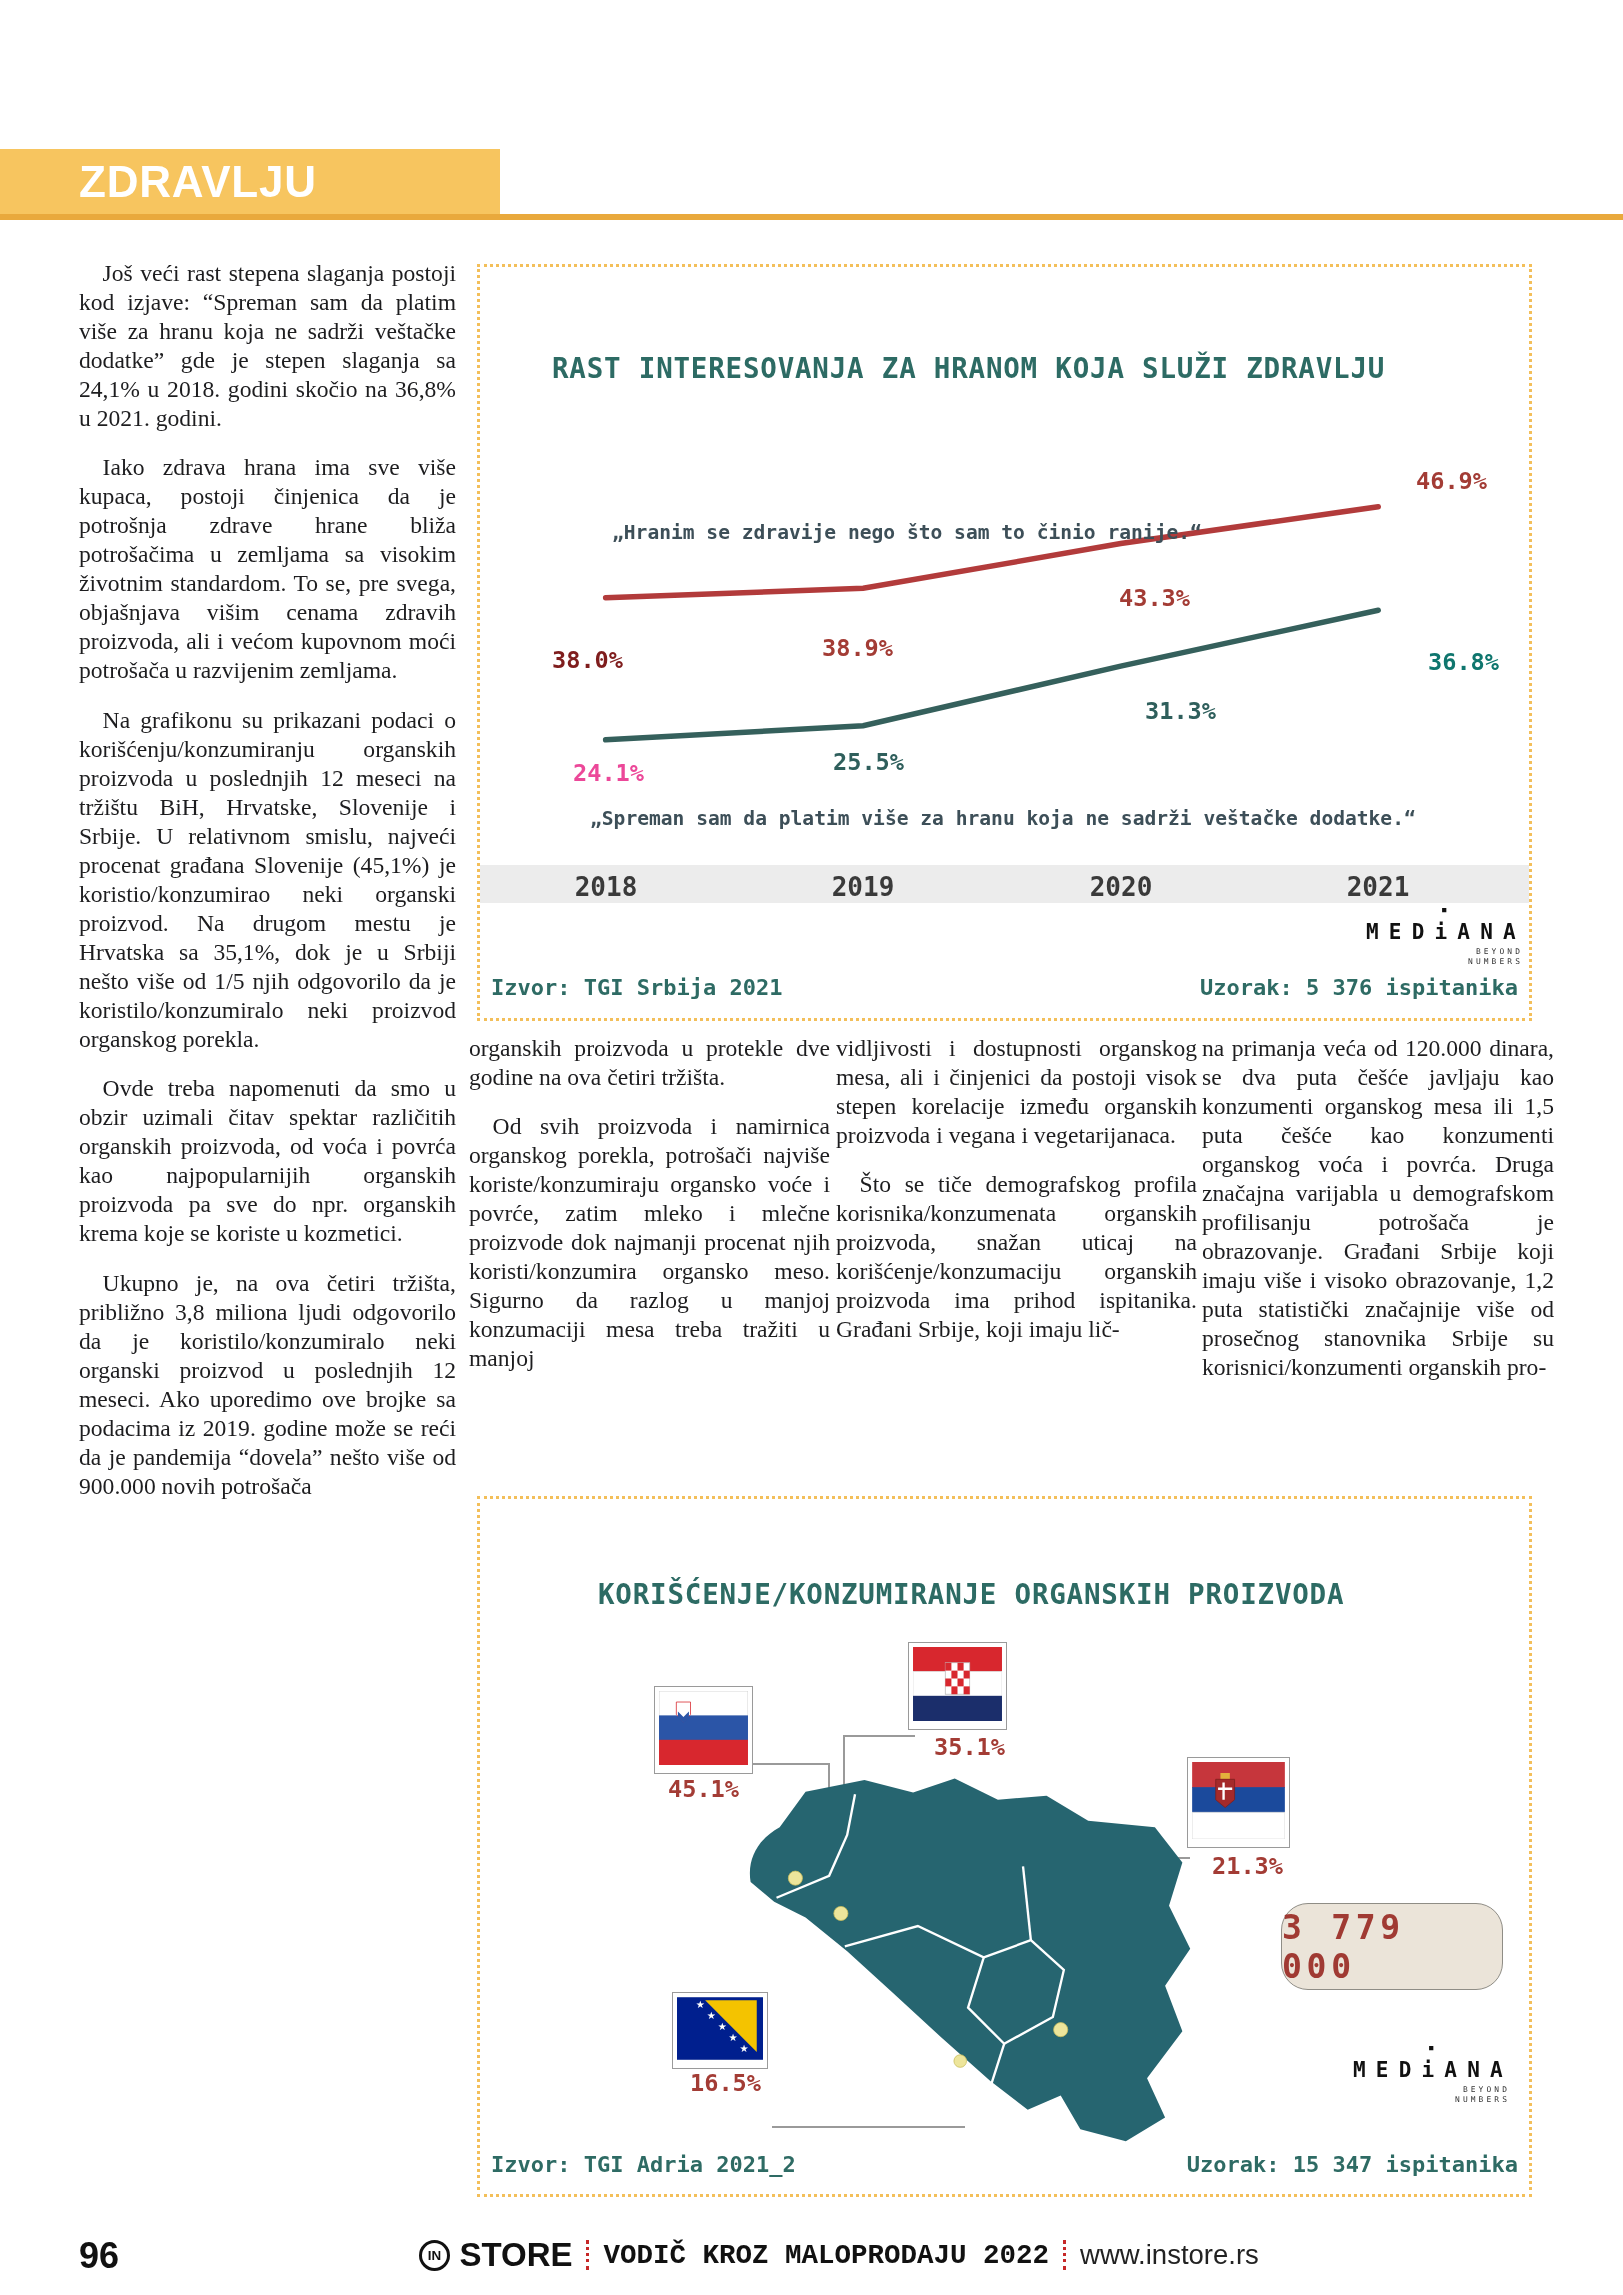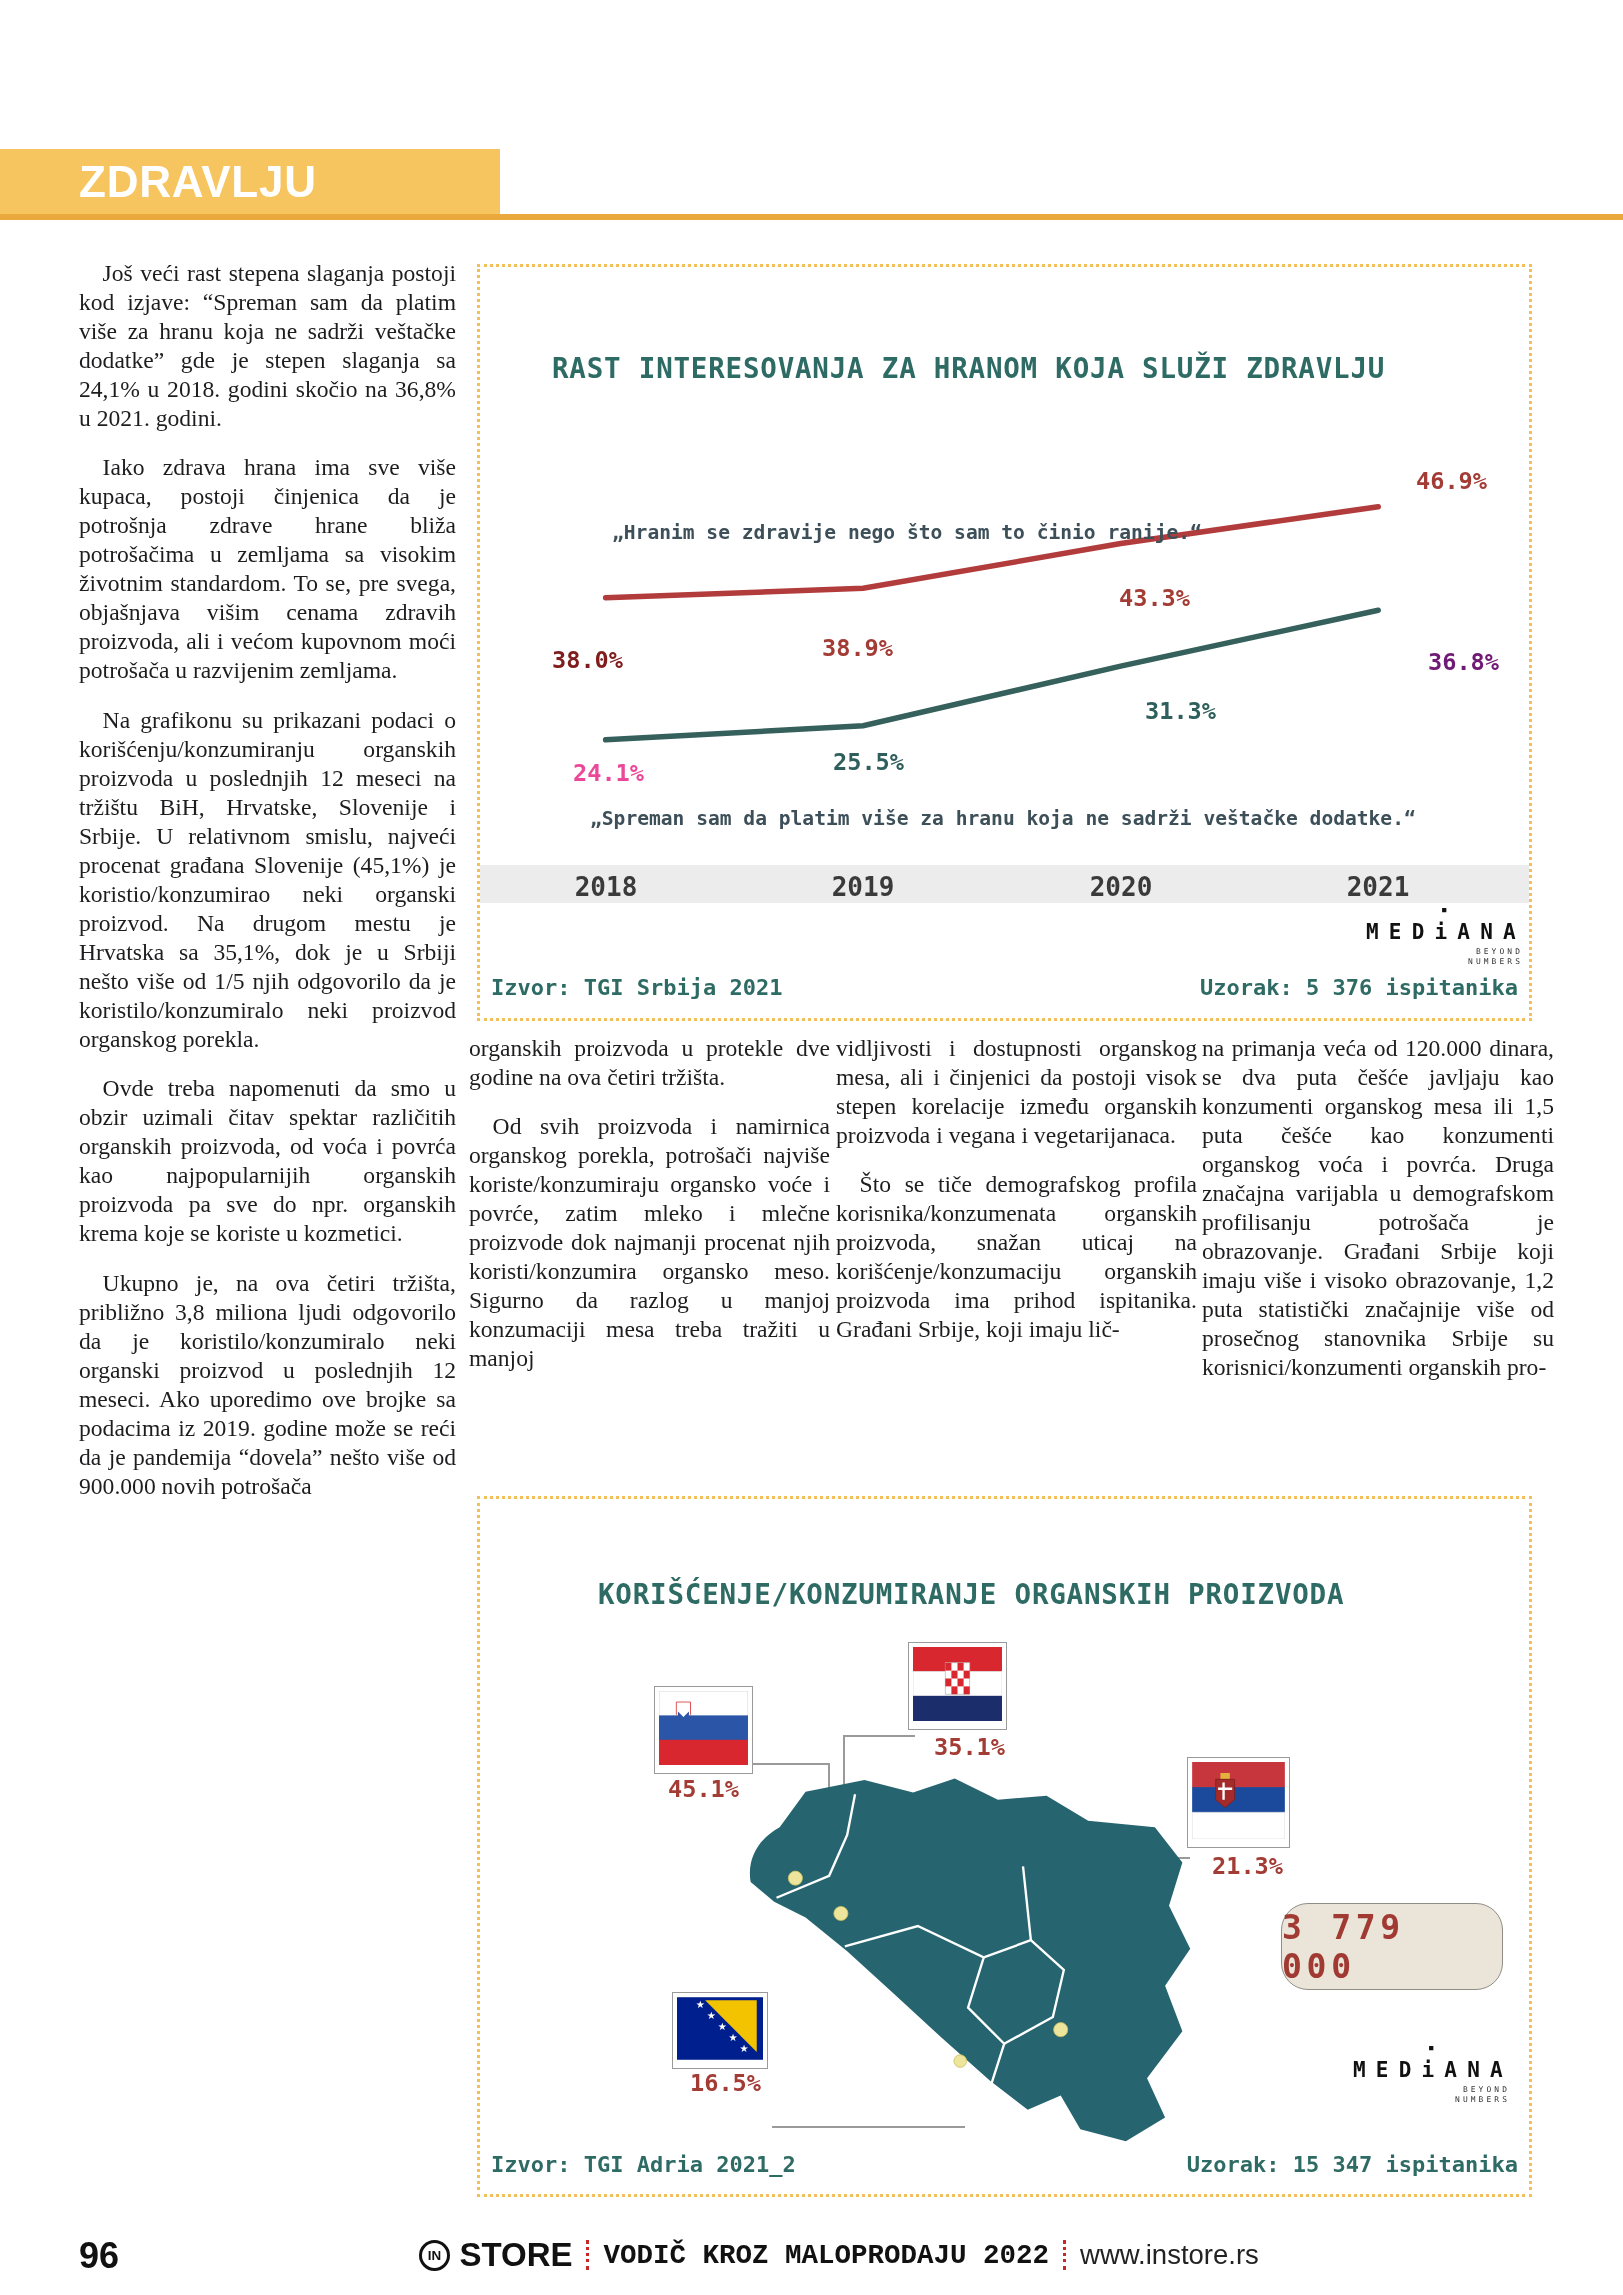--- a/index.html
+++ b/index.html
@@ -107,21 +107,21 @@
 
     <div class="axisband"></div>
     <div id="c1labels">
         <span class="val" style="left: 72px; top: 379px; color: #7f1d1d;">38.0%</span>
         <span class="val" style="left: 342px; top: 367px; color: rgb(163, 60, 53);">38.9%</span>
         <span class="val" style="left: 639px; top: 317px; color: rgb(163, 60, 53);">43.3%</span>
         <span class="val" style="left: 936px; top: 200px; color: rgb(163, 60, 53);">46.9%</span>
         <span class="val" style="left: 93px; top: 492px; color: #ec4899;">24.1%</span>
         <span class="val" style="left: 353px; top: 481px; color: rgb(47, 95, 92);">25.5%</span>
         <span class="val" style="left: 665px; top: 430px; color: rgb(47, 95, 92);">31.3%</span>
-        <span class="val" style="left: 948px; top: 381px; color: #701a75;">36.8%</span>
+        <span class="val" style="left: 948px; top: 381px; color: #0f766e;">36.8%</span>
       </div>
     <div id="c1years">
         <span class="year" style="left: 79px; top: 605px;">2018</span>
         <span class="year" style="left: 336px; top: 605px;">2019</span>
         <span class="year" style="left: 594px; top: 605px;">2020</span>
         <span class="year" style="left: 851px; top: 605px;">2021</span>
       </div>
 
     <div class="mediana" style="left:886px;top:653px;width:157px;">
       <div class="word">MEDiANA</div>

